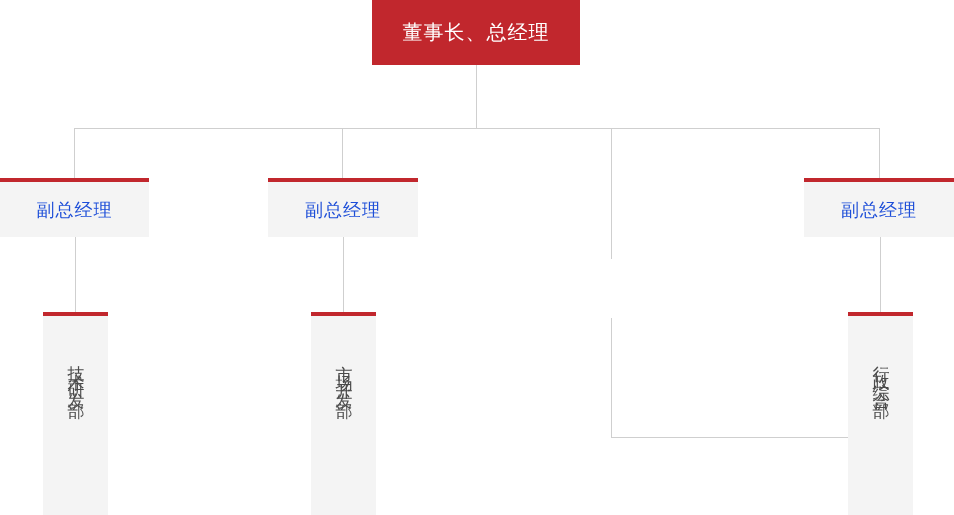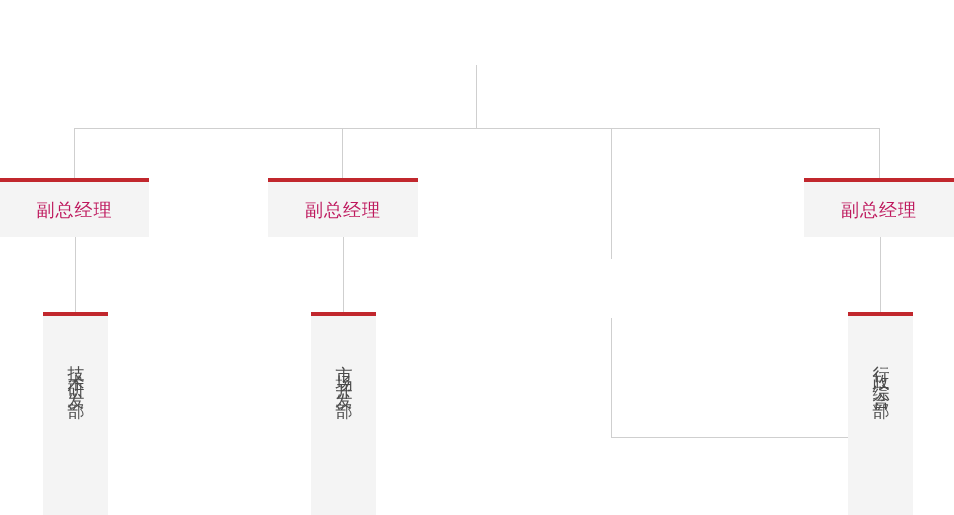--- a/index.html
+++ b/index.html
@@ -45,21 +45,21 @@
     background: #c1272d;
     color: #ffffff;
     font-size: 20px;
     letter-spacing: 1px;
     font-weight: normal;
   }
 
   .node-mid {
     background: #f4f4f4;
     border-top: 4px solid #c1272d;
-    color: #be185d;
+    color: #1d4ed8;
     font-size: 18px;
     letter-spacing: 1px;
   }
 
   .node-dept {
     background: #f4f4f4;
     border-top: 4px solid #c1272d;
     color: #4a4a4a;
     font-size: 17px;
     align-items: flex-start;
@@ -77,20 +77,23 @@
 
   .node-label {
     white-space: nowrap;
   }
 </style>
 </head>
 <body>
 
 <div id="org-chart">
 
+  <div class="node node-root" style="left:372px; top:0px; width:208px; height:65px;">
+    <span class="node-label">董事长、总经理</span>
+  </div>
 
   <div class="line-v" style="left:476px; top:65px; height:63px;"></div>
 
   <div class="line-h" style="left:74px; top:128px; width:806px;"></div>
 
   <div class="line-v" style="left:74px; top:128px; height:51px;"></div>
   <div class="line-v" style="left:342px; top:128px; height:51px;"></div>
   <div class="line-v" style="left:611px; top:128px; height:131px;"></div>
   <div class="line-v" style="left:879px; top:128px; height:51px;"></div>
 

